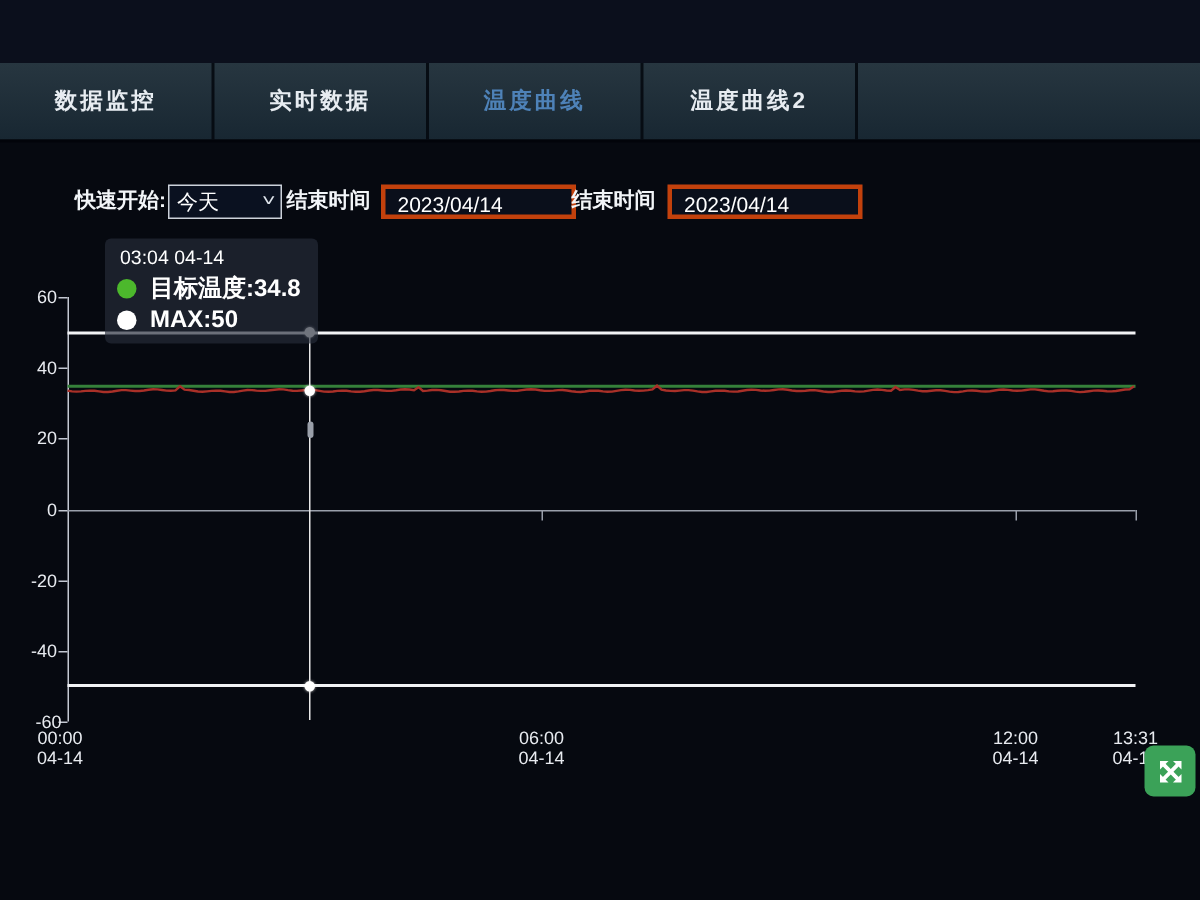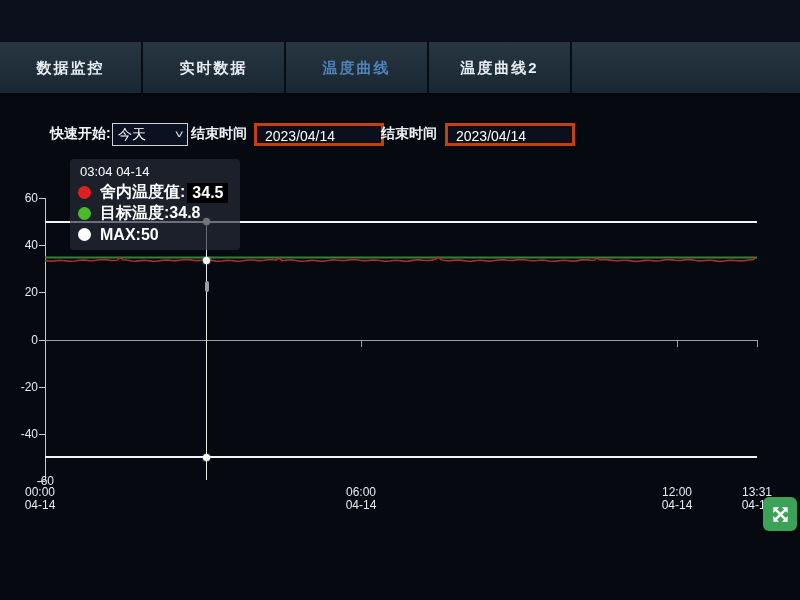--- a/index.html
+++ b/index.html
@@ -71,21 +71,21 @@
       <div class="ylab" style="position: absolute; left: 0px; top: 238.167px; width: 38px;">40</div>
       <div style="position: absolute; left: 39px; top: 292.333px; width: 6px; height: 1px; background: rgb(195, 200, 210);"></div>
       <div class="ylab" style="position: absolute; left: 0px; top: 285.333px; width: 38px;">20</div>
       <div style="position: absolute; left: 39px; top: 339.5px; width: 6px; height: 1px; background: rgb(195, 200, 210);"></div>
       <div class="ylab" style="position: absolute; left: 0px; top: 332.5px; width: 38px;">0</div>
       <div style="position: absolute; left: 39px; top: 386.667px; width: 6px; height: 1px; background: rgb(195, 200, 210);"></div>
       <div class="ylab" style="position: absolute; left: 0px; top: 379.667px; width: 38px;">-20</div>
       <div style="position: absolute; left: 39px; top: 433.833px; width: 6px; height: 1px; background: rgb(195, 200, 210);"></div>
       <div class="ylab" style="position: absolute; left: 0px; top: 426.833px; width: 38px;">-40</div>
       <div style="position: absolute; left: 39px; top: 481px; width: 6px; height: 1px; background: rgb(195, 200, 210);"></div>
-      <div class="ylab" style="position: absolute; left: 16px; top: 474px; width: 38px;">-60</div>
+      <div class="ylab" style="position: absolute; left: 3px; top: 474px; width: 38px;">-60</div>
       <div style="position: absolute; left: 45px; top: 339.5px; width: 712px; height: 1px; background: rgb(154, 160, 171);"></div>
       <div class="xlab" style="position: absolute; left: 16px; top: 486px;">
         <div>00:00</div>
         <div>04-14</div>
       </div>
       <div style="position: absolute; left: 360.986px; top: 339.5px; width: 1px; height: 7px; background: rgb(154, 160, 171);"></div>
       <div class="xlab" style="position: absolute; left: 336.986px; top: 486px;">
         <div>06:00</div>
         <div>04-14</div>
       </div>
@@ -108,25 +108,20 @@
       <div style="position: absolute; left: 206.482px; top: 221.583px; width: 1px; height: 258.417px; background: rgb(232, 232, 232);"></div>
       <div class="handle" style="position: absolute; left: 204.982px; top: 281px;"></div>
       <div class="dot" style="position: absolute; left: 203.482px; top: 218.083px;"></div>
       <div class="dot" style="position: absolute; left: 203.482px; top: 256.93px;"></div>
       <div class="dot" style="position: absolute; left: 203.482px; top: 453.917px;"></div>
     </div>
 
   <div class="tooltip">
     <div class="tt-head">03:04 04-14</div>
     <div class="tt-row">
-      <span class="tt-marker" style="background: rgb(224, 32, 32);"></span>
-      <span class="tt-text">舍内温度值: </span>
-      <span class="tt-val">34.5</span>
-    </div>
-    <div class="tt-row">
       <span class="tt-marker" style="background: rgb(76, 184, 44);"></span>
       <span class="tt-text">目标温度:34.8</span>
 
     </div>
     <div class="tt-row">
       <span class="tt-marker" style="background: rgb(255, 255, 255);"></span>
       <span class="tt-text">MAX:50</span>
 
     </div>
   </div>

